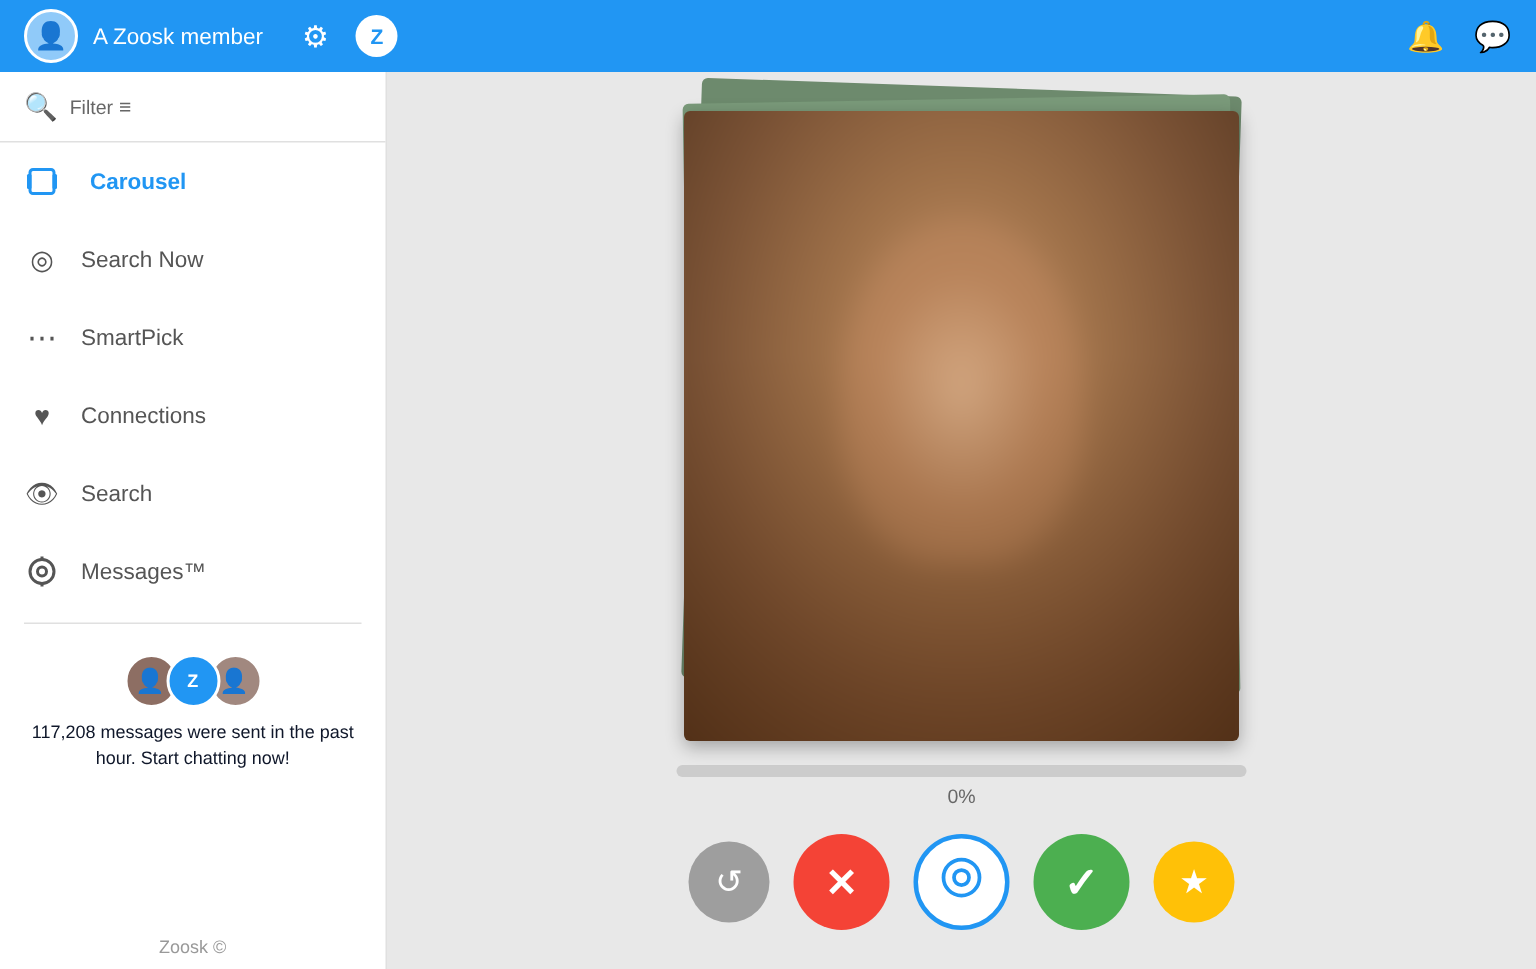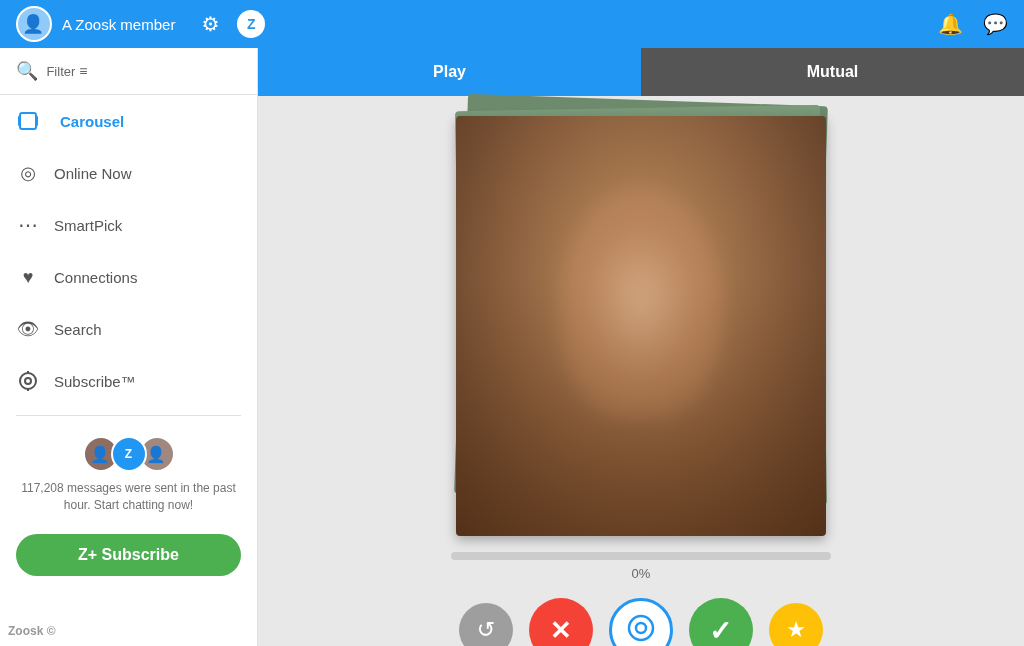--- a/index.html
+++ b/index.html
@@ -170,21 +170,21 @@
       color: white; font-size: 16px;
       z-index: 1;
     }
     .promo-avatar-3 {
       background: #a1887f;
       display: flex; align-items: center; justify-content: center;
       color: white; font-size: 16px;
     }
     .promo-text {
       font-size: 12px;
-      color: #737373;
+      color: #0f172a;
       line-height: 1.4;
     }
 
     .subscribe-btn {
       margin: 8px 16px;
       background: #4caf50;
       color: white;
       border: none;
       border-radius: 24px;
       padding: 12px 0;
@@ -192,26 +192,25 @@
       font-weight: bold;
       cursor: pointer;
       display: flex;
       align-items: center;
       justify-content: center;
       gap: 8px;
       width: calc(100% - 32px);
     }
 
     .sidebar-footer {
-      text-align: left;
+      text-align: center;
       color: #999;
       font-size: 12px;
       padding: 8px;
       margin-top: auto;
-      font-weight: bold;
     }
 
     
     .main-content {
       flex: 1;
       display: flex;
       flex-direction: column;
       background: #e8e8e8;
     }
 
@@ -429,21 +428,21 @@
           <rect x="3" y="3" width="16" height="16" rx="2" stroke="#2196f3" stroke-width="2" fill="none"></rect>
           <rect x="1" y="6" width="3" height="10" rx="1" fill="#2196f3"></rect>
           <rect x="18" y="6" width="3" height="10" rx="1" fill="#2196f3"></rect>
         </svg>
       </div>
       <span style="color:#2196f3;font-weight:600;">Carousel</span>
     </div>
 
     <div class="nav-item">
       <div class="nav-icon" style="color:#555;">◎</div>
-      <span>Online Now</span>
+      <span>Search Now</span>
     </div>
 
     <div class="nav-item">
       <div class="nav-icon" style="color:#555;font-size:20px;">⋯</div>
       <span>SmartPick</span>
     </div>
 
     <div class="nav-item">
       <div class="nav-icon" style="color:#555;">♥</div>
       <span>Connections</span>
@@ -456,53 +455,42 @@
 
     <div class="nav-item">
       <div class="nav-icon" style="color:#555;font-size:16px;">
         <svg width="22" height="22" viewBox="0 0 22 22" fill="none">
           <circle cx="11" cy="11" r="8" stroke="#555" stroke-width="2" fill="none"></circle>
           <circle cx="11" cy="11" r="3" stroke="#555" stroke-width="2" fill="none"></circle>
           <line x1="11" y1="3" x2="11" y2="1" stroke="#555" stroke-width="2"></line>
           <line x1="11" y1="21" x2="11" y2="19" stroke="#555" stroke-width="2"></line>
         </svg>
       </div>
-      <span>Subscribe™</span>
+      <span>Messages™</span>
     </div>
 
     <hr class="sidebar-divider">
 
     <div class="sidebar-promo">
       <div class="promo-avatars">
         <div class="promo-avatar promo-avatar-1">👤</div>
         <div class="promo-avatar promo-avatar-2" style="font-size:12px;font-weight:bold;">Z</div>
         <div class="promo-avatar promo-avatar-3">👤</div>
       </div>
       <p class="promo-text">117,208 messages were sent in the past hour. Start chatting now!</p>
     </div>
 
-    <button class="subscribe-btn">
-      <span>Z+  Subscribe</span>
-    </button>
 
     <div class="sidebar-footer">
       <span>Zoosk ©</span>
     </div>
   </div>
 
   <div class="main-content">
 
-    <div class="tabs">
-      <div class="tab active">
-        <span>Play</span>
-      </div>
-      <div class="tab inactive">
-        <span>Mutual</span>
-      </div>
-    </div>
 
     <div class="carousel-area">
 
       <div class="card-stack">
         <div class="card-back-2"></div>
         <div class="card-back-1"></div>
         <div class="card-main">
           <div class="photo-blur"></div>
         </div>
       </div>

